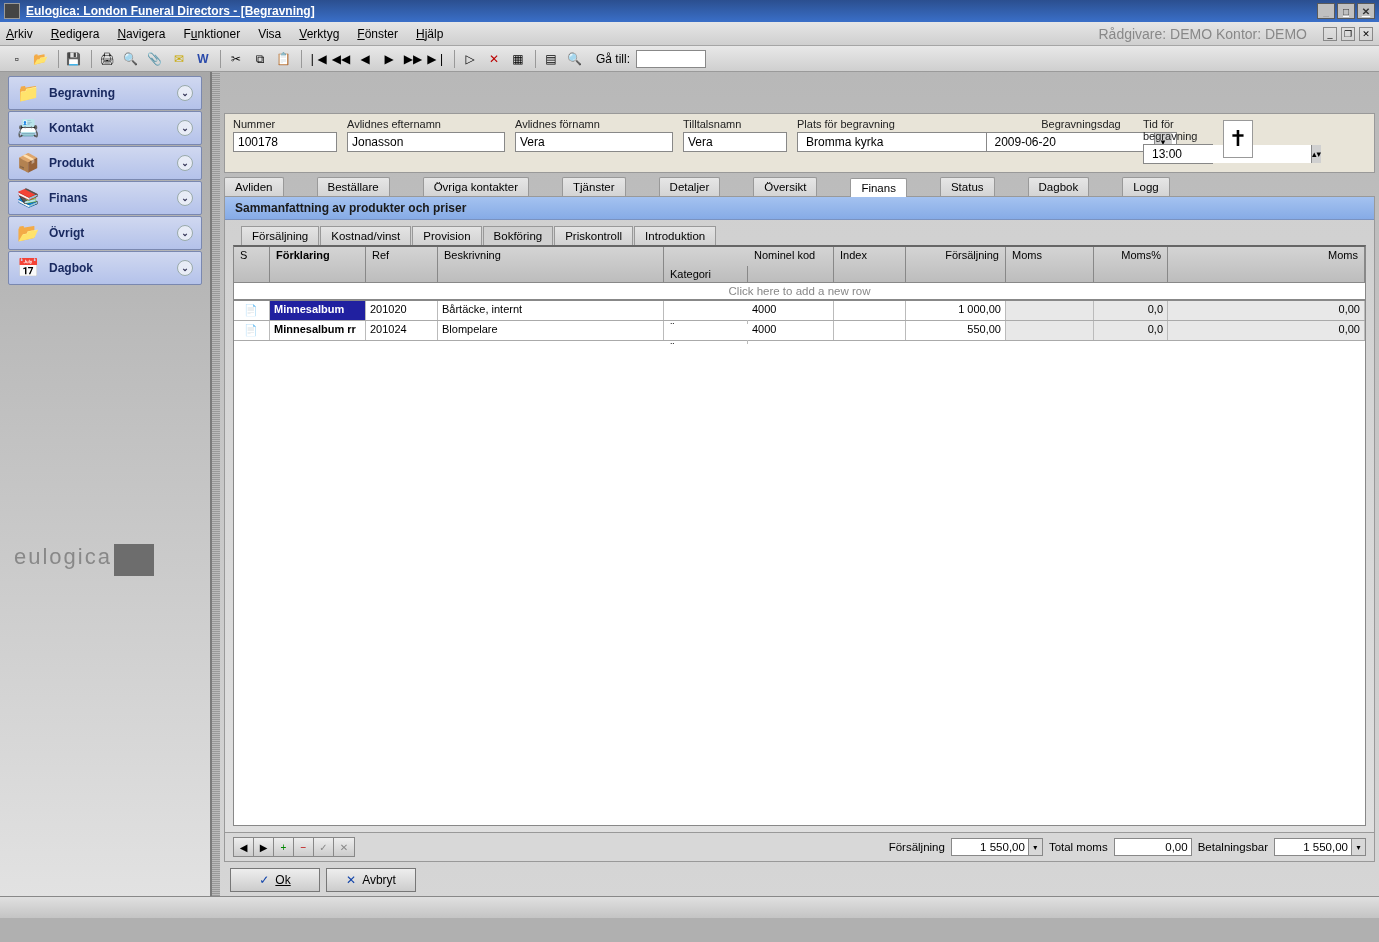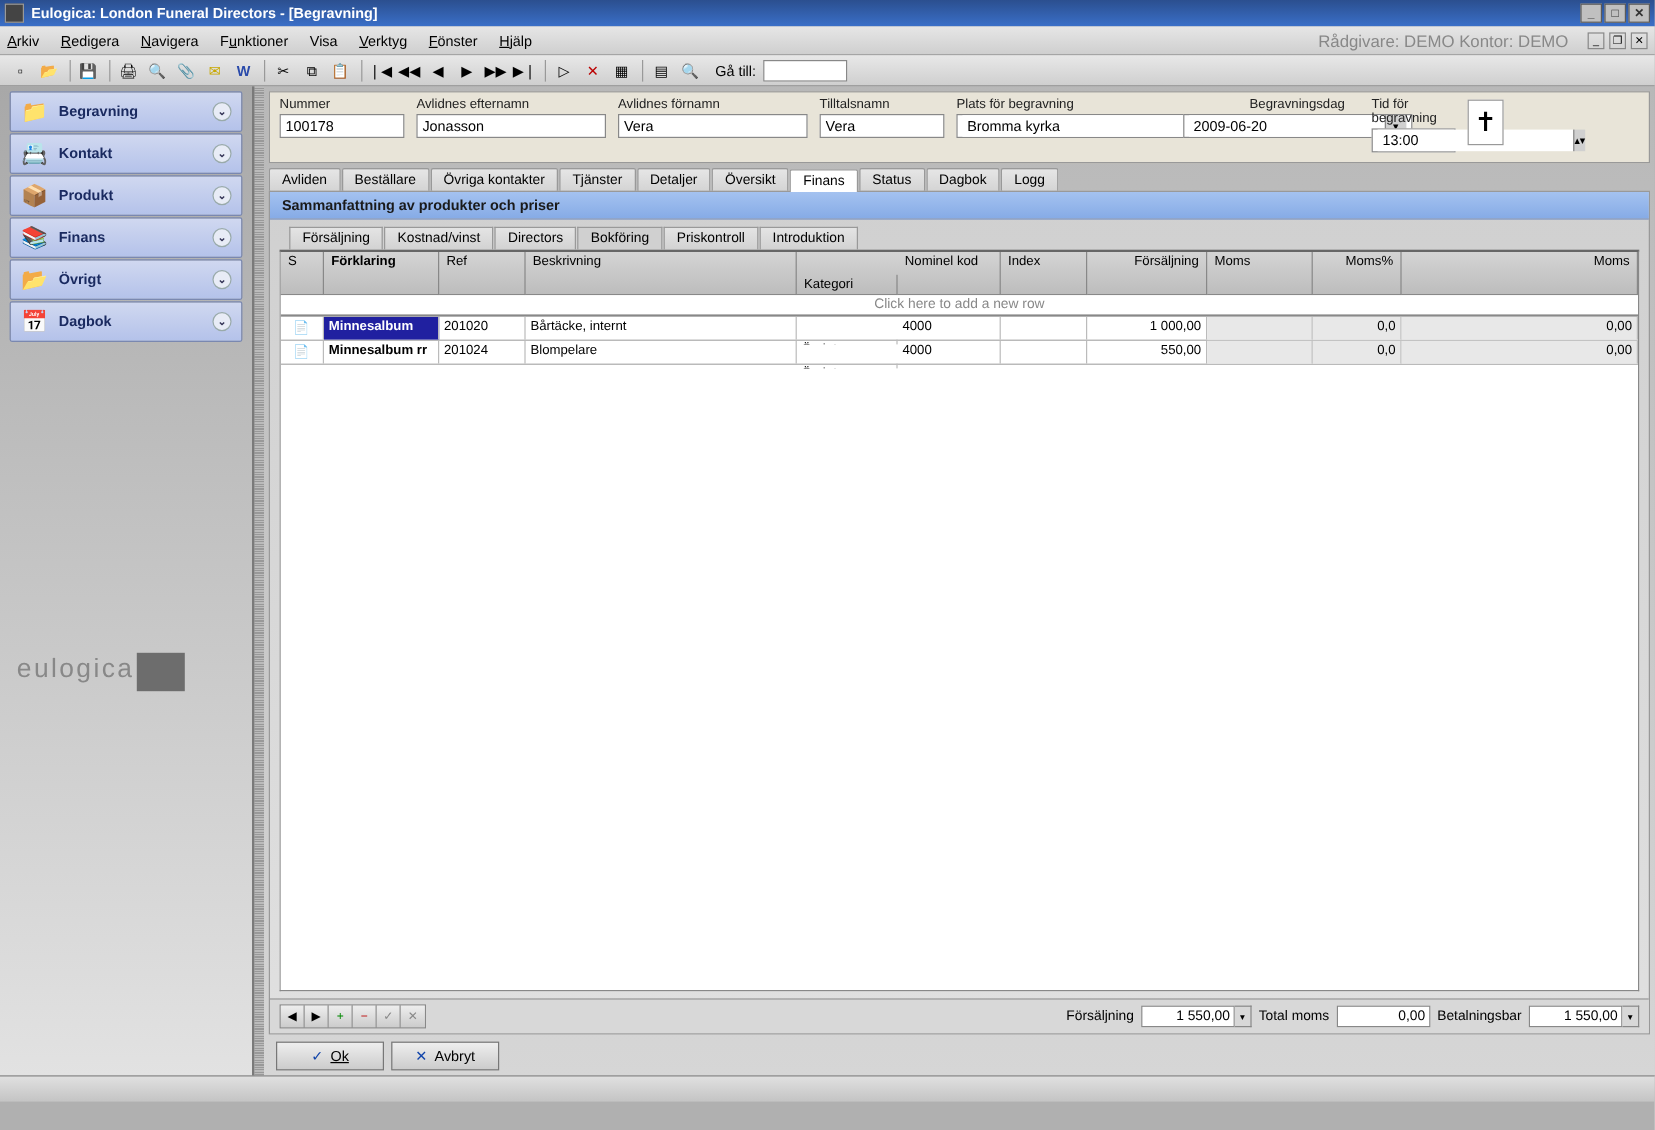--- a/index.html
+++ b/index.html
@@ -1,18 +1,18 @@
 <!DOCTYPE html>
 <html><head>
 <meta charset="utf-8">
 <style>
 * { box-sizing: border-box; margin: 0; padding: 0; font-family: "Segoe UI", Tahoma, sans-serif; }
 body { background: #b0b0b0; width: 1379px; height: 942px; overflow: hidden; }
 
-.titlebar { height: 22px; background: linear-gradient(#2b4f8f,#3a6fc8); color: #fff; display: flex; align-items: center; padding: 0 4px; font-size: 12px; font-weight: bold; }
+.titlebar { height: 22px; background: linear-gradient(#2b4f8f,#3a6fc8); color: #fff; display: flex; align-items: center; padding: 0 4px; font-size: 12px; font-weight: bold; text-decoration: underline; }
 .titlebar .ticon { width: 16px; height: 16px; background: #444; margin-right: 6px; border: 1px solid #999; }
 .titlebar .spacer { flex: 1; }
 .titlebar .wbtn { width: 18px; height: 16px; background: #c0c0c0; margin-left: 2px; border: 1px solid #5a5a5a; font-size: 10px; display: flex; align-items: center; justify-content: center; color: #333; }
 
 .menubar { height: 24px; background: linear-gradient(#e6e6e6,#cfcfcf); display: flex; align-items: center; padding: 0 6px; font-size: 12px; border-bottom: 1px solid #a5a5a5; }
 .menubar .m { margin-right: 18px; cursor: pointer; }
 .menubar .m u { text-decoration: underline; }
 .menubar .spacer { flex: 1; }
 .menubar .status { font-size: 14px; color: #888; }
 .menubar .wbtns { display: flex; margin-left: 12px; }
@@ -31,30 +31,30 @@
 .sidebar .nav-item:first-child { margin-top: 4px; }
 .sidebar .nav-item .nicon { width: 24px; height: 22px; margin-right: 8px; display: flex; align-items: center; justify-content: center; font-size: 18px; }
 .sidebar .nav-item .exp { margin-left: auto; width: 16px; height: 16px; background: #e8ecf6; border: 1px solid #9aa; border-radius: 50%; font-size: 9px; display: flex; align-items: center; justify-content: center; color: #335; }
 .sidebar .logo { position: absolute; bottom: 320px; left: 14px; font-size: 22px; color: #888; letter-spacing: 2px; }
 .sidebar .logo .sq { display: inline-block; width: 40px; height: 32px; background: #6d6d6d; vertical-align: top; margin-left: 2px; }
 
 .drag-handle { width: 8px; background: repeating-linear-gradient(#bbb,#bbb 1px,#999 1px,#999 2px); cursor: col-resize; }
 
 .content { flex: 1; background: linear-gradient(#b8b8b8,#d6d6d6); padding: 4px; display: flex; flex-direction: column; }
 
-.header-panel { background: #e8e4d8; border: 1px solid #999; padding: 4px 8px 8px 8px; display: flex; gap: 10px; }
+.header-panel { background: #e8e4d8; border: 1px solid #999; padding: 4px 8px 8px 8px; display: flex; gap: 10px; margin-top: 37px; }
 .header-panel .fld { display: flex; flex-direction: column; }
 .header-panel .fld label { font-size: 11px; color: #222; margin-bottom: 2px; }
 .header-panel .fld input, .header-panel .fld .combo { height: 20px; border: 1px solid #888; background: #fff; font-size: 12px; padding: 0 4px; }
 .header-panel .combo { display: flex; }
 .header-panel .combo input { border: none; flex: 1; height: 18px; }
 .header-panel .combo .cbtn { width: 18px; background: #d0d0d0; border-left: 1px solid #888; display: flex; align-items: center; justify-content: center; font-size: 9px; }
 .header-panel .cross-box { width: 30px; height: 38px; background: #fff; border: 1px solid #999; display: flex; align-items: center; justify-content: center; font-size: 22px; margin-top: 2px; }
 
-.main-tabs { display: flex; margin-top: 4px; font-size: 11.5px; }
+.main-tabs { display: flex; margin-top: 4px; font-size: 11.5px; gap: 32px; }
 .main-tabs .tab { padding: 3px 10px; background: linear-gradient(#e6e6e6,#d4d4d4); border: 1px solid #999; border-bottom: none; margin-right: 1px; border-top-left-radius: 2px; border-top-right-radius: 2px; cursor: pointer; }
 .main-tabs .tab.active { background: #fff; font-weight: normal; position: relative; top: 1px; }
 
 .inner-panel { flex: 1; background: linear-gradient(#d0d0d0,#e0e0e0); border: 1px solid #999; display: flex; flex-direction: column; border-top: 1px solid #999; }
 .section-header { background: linear-gradient(#a4c2f0,#86abe6); padding: 4px 10px; font-weight: bold; font-size: 12px; color: #1a1a1a; border-bottom: 1px solid #7a92c0; }
 .sub-tabs { display: flex; margin: 6px 0 0 16px; font-size: 11.5px; }
 .sub-tabs .stab { padding: 3px 10px; background: linear-gradient(#e4e4e4,#d2d2d2); border: 1px solid #999; border-bottom: none; margin-right: 1px; cursor: pointer; }
 .sub-tabs .stab.active { background: #d0d0d0; }
 
 .grid-container { margin: 0 8px 6px 8px; border: 1px solid #888; background: #fff; border-top: 2px solid #666; display: flex; flex-direction: column; flex: 1; }
@@ -243,21 +243,21 @@
         <div class="tab">Status</div>
         <div class="tab">Dagbok</div>
         <div class="tab">Logg</div>
       </div>
 
     <div class="inner-panel">
       <div class="section-header">Sammanfattning av produkter och priser</div>
       <div class="sub-tabs" id="sub-tabs">
           <div class="stab">Försäljning</div>
           <div class="stab">Kostnad/vinst</div>
-          <div class="stab">Directors</div>
+          <div class="stab">Provision</div>
           <div class="stab active">Bokföring</div>
           <div class="stab">Priskontroll</div>
           <div class="stab">Introduktion</div>
         </div>
 
       <div class="grid-container">
         <div class="grid-header">
           <div class="gh c-s">S</div>
           <div class="gh c-fork">Förklaring</div>
           <div class="gh c-ref">Ref</div>

